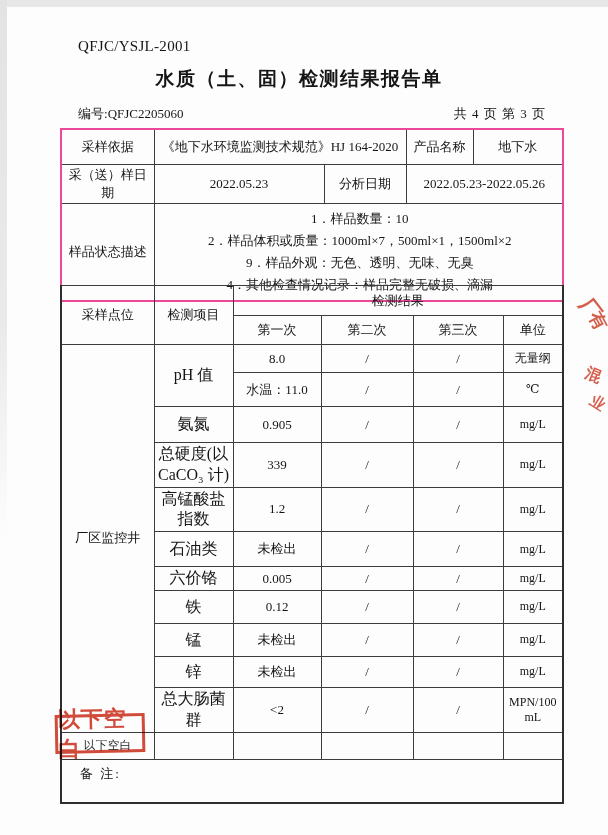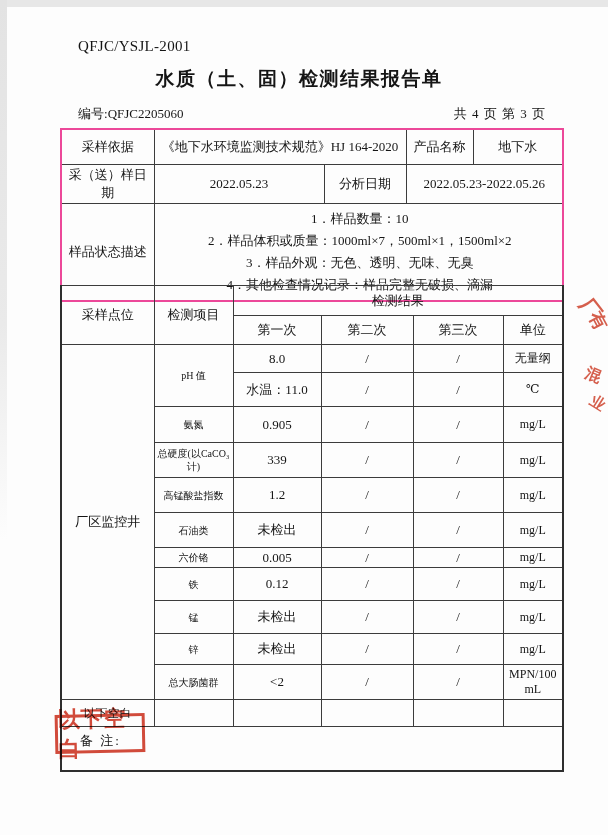--- a/index.html
+++ b/index.html
@@ -57,21 +57,21 @@
     vertical-align: middle;
     padding: 1px 2px;
     overflow: hidden;
   }
   .status-cell {
     text-align: center;
     padding: 4px 4px 4px 7px;
     line-height: 1.7;
     font-size: 13px;
   }
-  .item-cell { font-size: 10px; line-height: 1.3; }
+  .item-cell { font-size: 16px; line-height: 1.3; }
   .unit-cell { font-size: 12px; line-height: 1.25; text-align: center; }
   .remark-cell {
     text-align: left;
     vertical-align: top;
     padding: 5px 0 0 18px;
     letter-spacing: 2px;
   }
   .blank-note { font-size: 11.5px; color: #222; letter-spacing: 0.5px; }
 
   .stamp-blank {
@@ -131,21 +131,21 @@
     <td>采（送）样日期</td>
     <td>2022.05.23</td>
     <td>分析日期</td>
     <td colspan="2">2022.05.23-2022.05.26</td>
   </tr>
   <tr style="height:89px">
     <td>样品状态描述</td>
     <td colspan="4" class="status-cell">
       <div>1．样品数量：10</div>
       <div>2．样品体积或质量：1000ml×7，500ml×1，1500ml×2</div>
-      <div>3．样品外观：无色、透明、无味、无臭</div>
+      <div>9．样品外观：无色、透明、无味、无臭</div>
       <div>4．其他检查情况记录：样品完整无破损、滴漏</div>
     </td>
   </tr>
 </tbody>
   </table>
 
 <table class="tbl-b">
   <colgroup>
     <col style="width:93px">
       <col style="width:79px">

